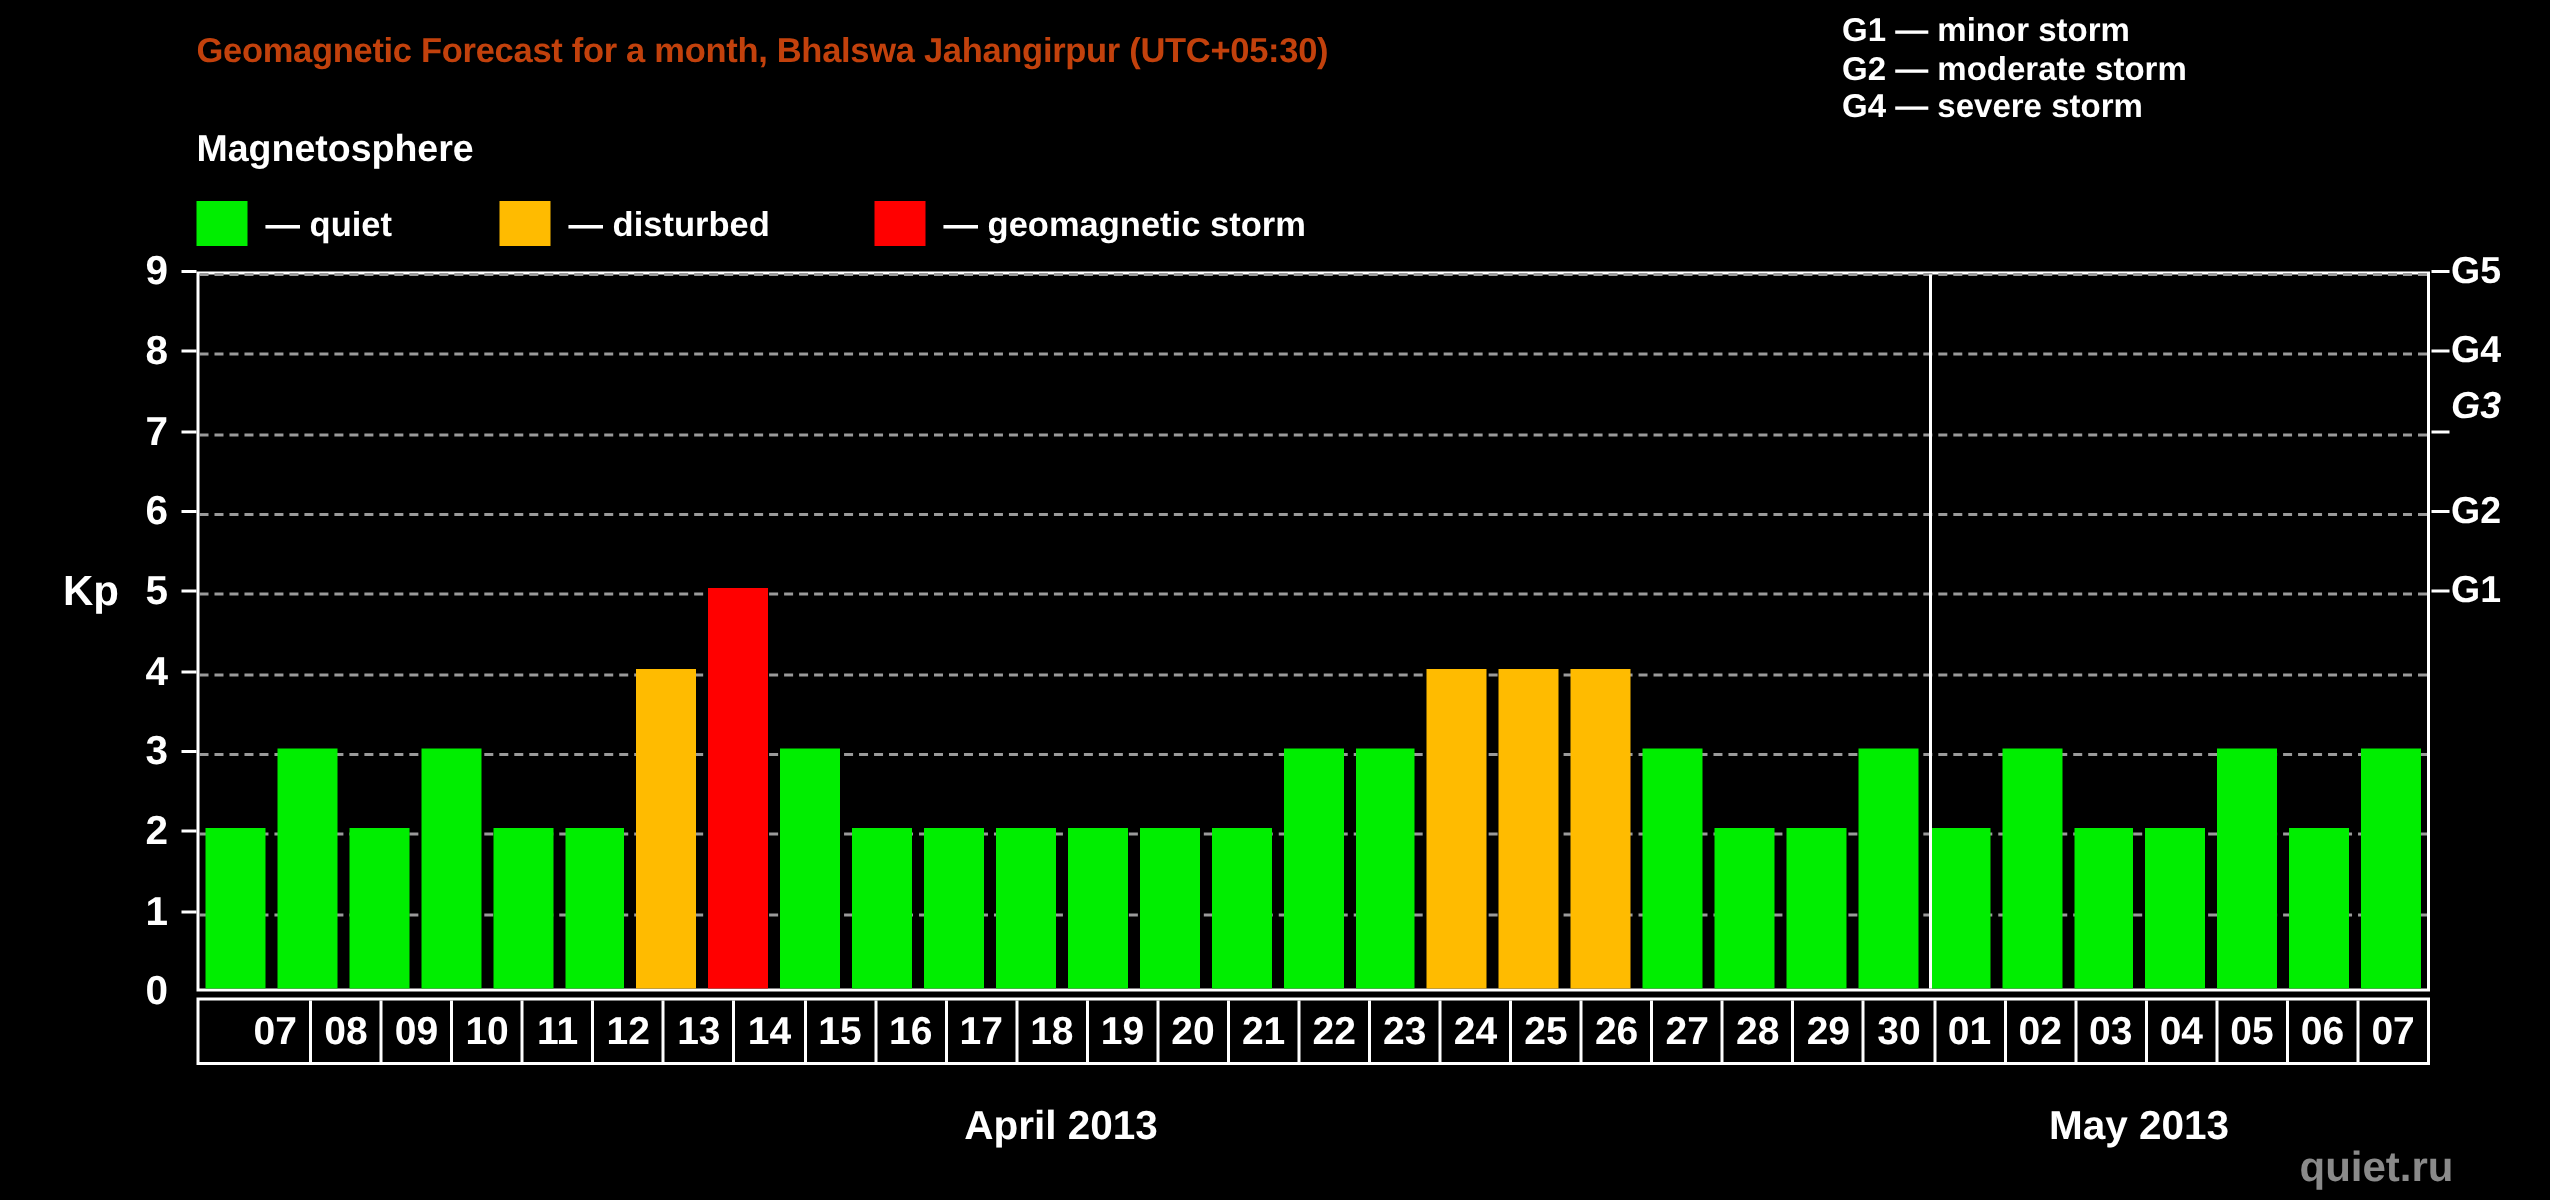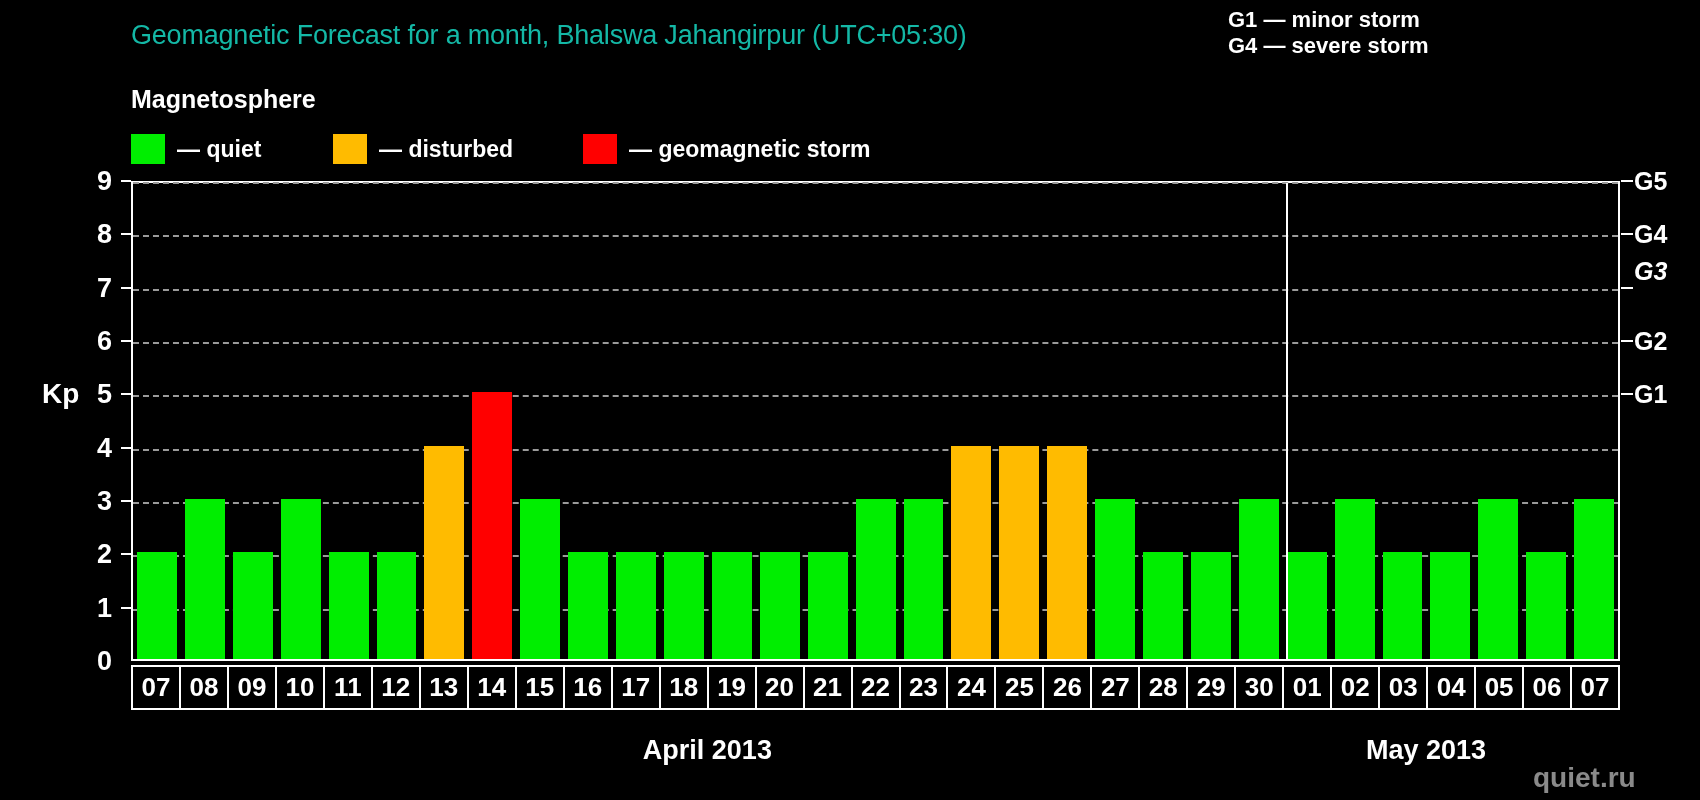--- a/index.html
+++ b/index.html
@@ -7,21 +7,21 @@
     width: 1700px; height: 800px;
     background: #000000;
     font-family: "Liberation Sans", sans-serif;
     overflow: hidden;
   }
   #root { position: relative; width: 1700px; height: 800px; background:#000; }
 
   
   .title {
     position: absolute; left: 131px; top: 20px;
-    font-size: 27px; font-weight: normal; color: #14b8a6;
+    font-size: 23px; font-weight: bold; color: #c2410c;
     white-space: nowrap; letter-spacing: -0.2px;
   }
   .magneto-label {
     position: absolute; left: 131px; top: 85px;
     font-size: 25px; font-weight: bold; color: #ffffff;
   }
   .legend-row { position: absolute; left: 131px; top: 134px; height: 30px; }
   .legend-item {
     position: absolute; top: 0; height: 30px;
     display: flex; align-items: center; white-space: nowrap;
@@ -84,20 +84,21 @@
     border-top: 2px solid #ffffff;
   }
 
   
   .daystrip {
     position: absolute; left: 131px; top: 665px;
     width: 1489px; height: 45px;
     display: flex;
     border: 2px solid #ffffff;
     background: #000000;
+    padding-left: 28px;
   }
   .daycell {
     flex: 1 1 0; display: flex; align-items: center; justify-content: center;
     font-size: 26px; font-weight: bold; color: #ffffff;
     border-right: 2px solid #ffffff;
   }
   .daycell:last-child { border-right: none; }
 
   
   .month-caption {
@@ -128,20 +129,21 @@
         <span class="legend-text">— disturbed</span>
       </div>
       <div class="legend-item" style="left: 452px;">
         <span class="legend-swatch" style="background: rgb(255, 0, 0);"></span>
         <span class="legend-text">— geomagnetic storm</span>
       </div>
     </div>
 
   <div class="gkey" id="gkey">
       <div class="gkey-line">G1 — minor storm</div>
+      <div class="gkey-line">G2 — moderate storm</div>
       <div class="gkey-line">G4 — severe storm</div>
     </div>
 
   <div class="plot-frame">
     <div class="plot-inner" id="plot-inner">
         <div class="gridline" style="top: -1px;"></div>
         <div class="gridline" style="top: 52.3333px;"></div>
         <div class="gridline" style="top: 105.667px;"></div>
         <div class="gridline" style="top: 159px;"></div>
         <div class="gridline" style="top: 212.333px;"></div>

